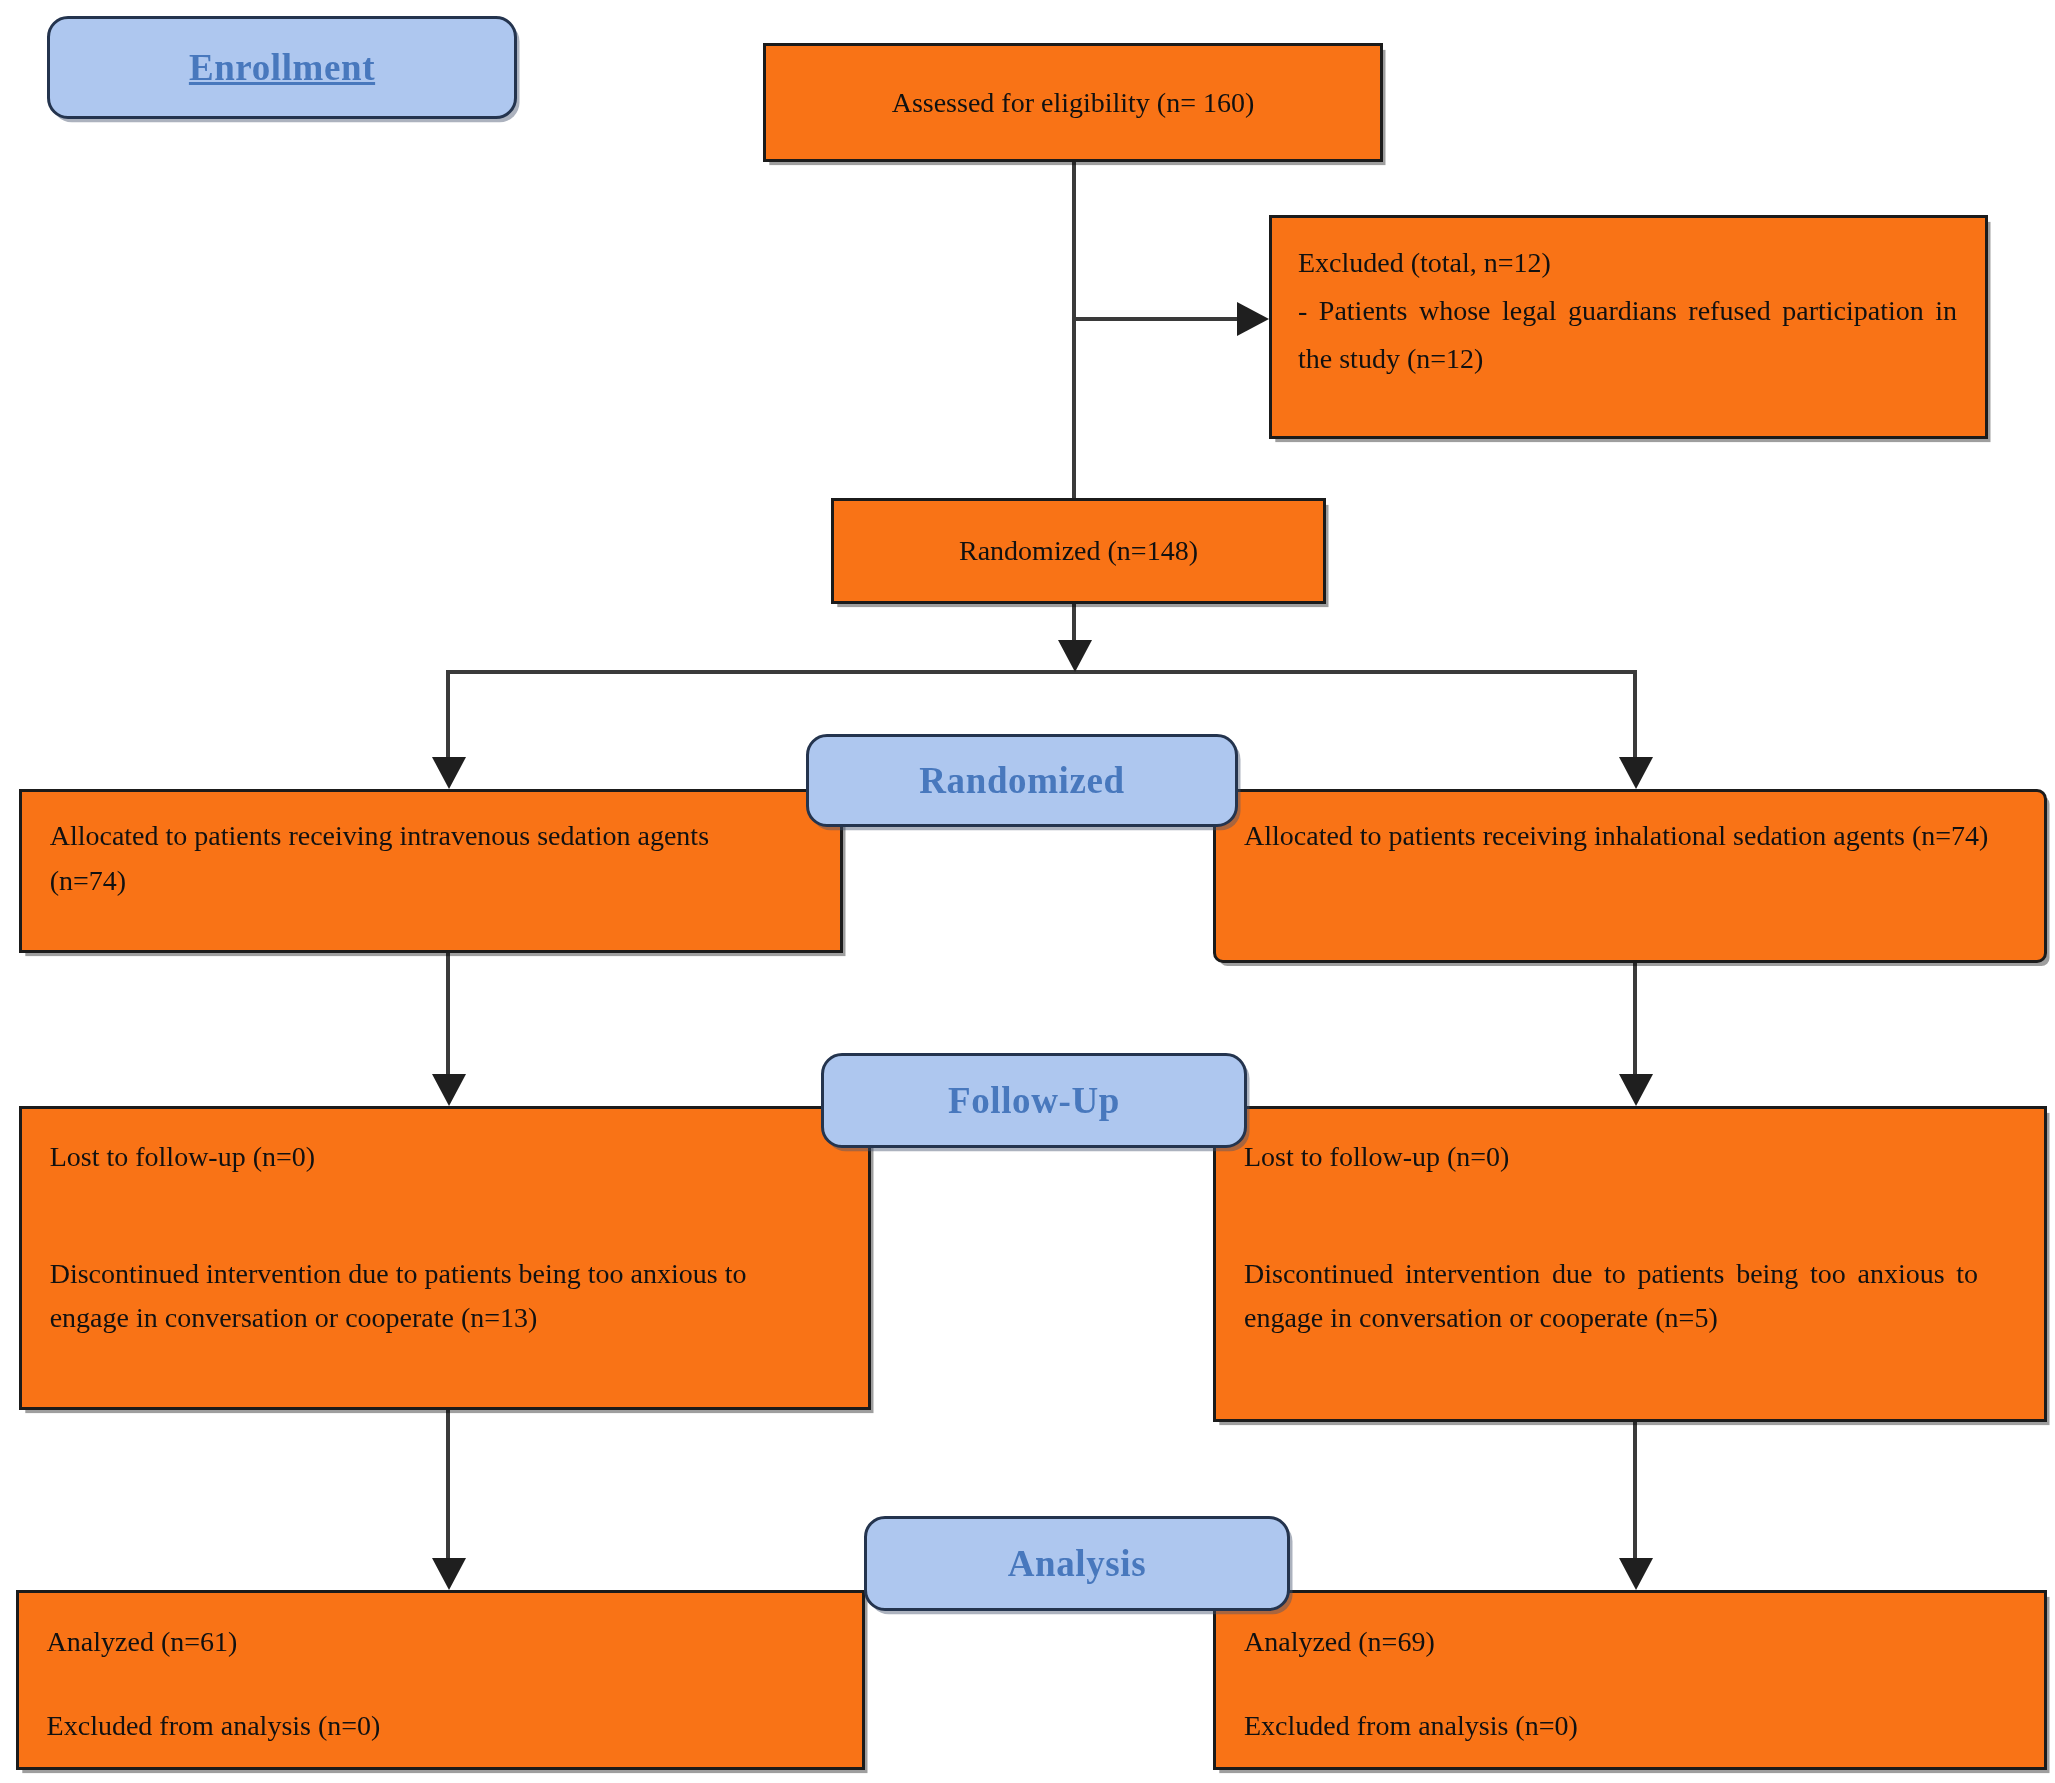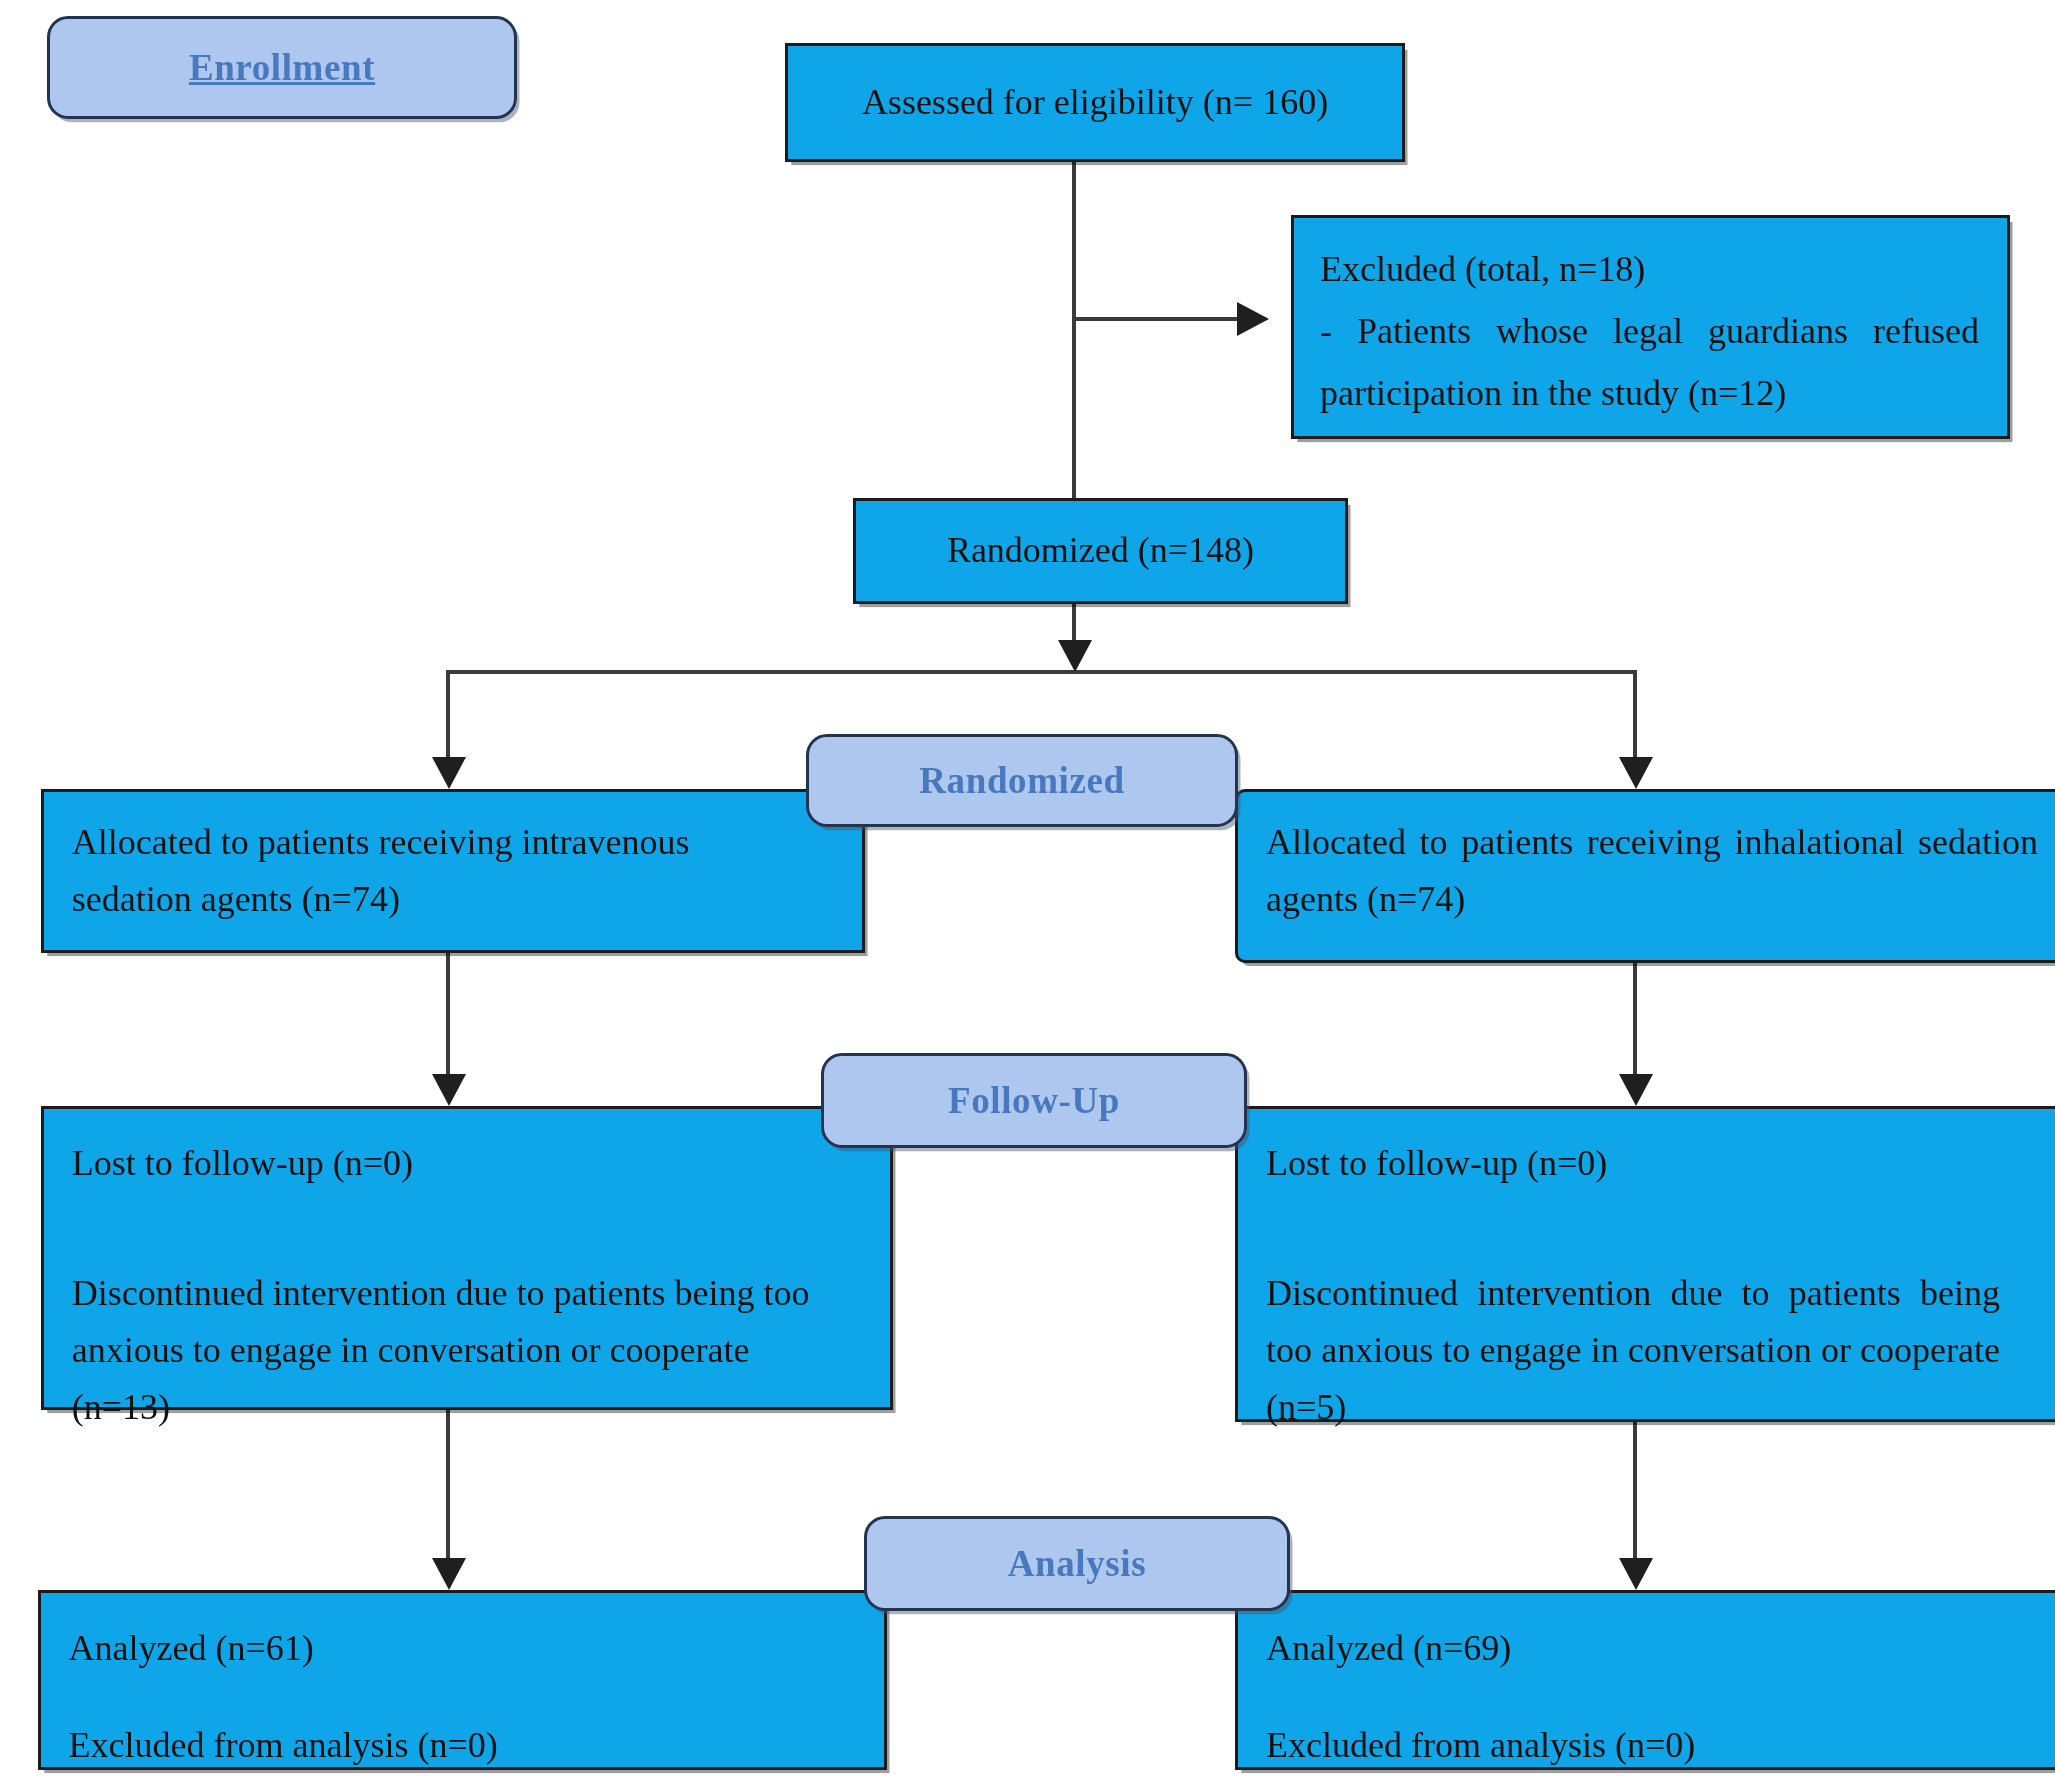--- a/index.html
+++ b/index.html
@@ -15,27 +15,26 @@
     position: relative;
     width: 2056px;
     height: 1784px;
     background: #ffffff;
     font-family: "Liberation Serif", "DejaVu Serif", serif;
     color: #111111;
     overflow: hidden;
   }
   .flow-box {
     position: absolute;
-    background: #0ea5e9;
+    background: #f97316;
     border: 3.7px solid var(--box-border);
     box-shadow: 4.4px 5px 0 -1.9px rgba(0,0,0,0.38);
-    font-size: 36px;
+    font-size: 28px;
     line-height: 1.55;
     z-index: 3;
-    margin-left: 22px;
   }
   .flow-box.center {
     display: flex;
     align-items: center;
     justify-content: center;
     text-align: center;
   }
   .stage-pill {
     position: absolute;
     background: var(--stage-fill);
@@ -83,21 +82,21 @@
   <div class="flow-box center" style="left:763px; top:43px; width:620px; height:119px;">
     <span>Assessed for eligibility (n= 160)</span>
   </div>
 
   <div class="vline" style="left:1072px; top:161px; height:339px;"></div>
 
   <div class="hline" style="left:1072px; top:317px; width:166px;"></div>
   <div class="arr-right" style="left:1237px; top:302px;"></div>
 
   <div class="flow-box excluded-body" style="left:1269px; top:215px; width:719px; height:224px; padding:21px 28px 0 26px;">
-    <div>Excluded (total, n=18)</div>
+    <div>Excluded (total, n=12)</div>
     <div class="justify">- Patients whose legal guardians refused participation in the study (n=12)</div>
   </div>
 
   <div class="flow-box center" style="left:831px; top:498px; width:495px; height:106px;text-align:right;">
     <span>Randomized (n=148)</span>
   </div>
 
   <div class="vline" style="left:1072px; top:604px; height:37px;"></div>
   <div class="arr-down" style="left:1058px; top:640px;"></div>
 

